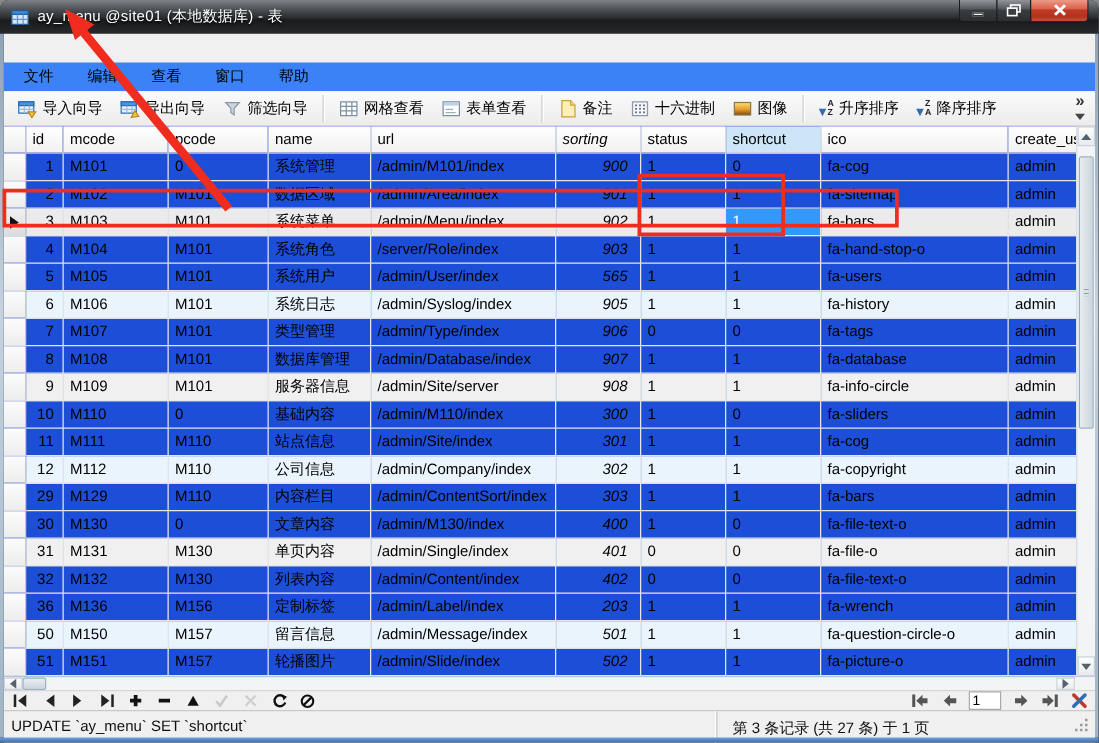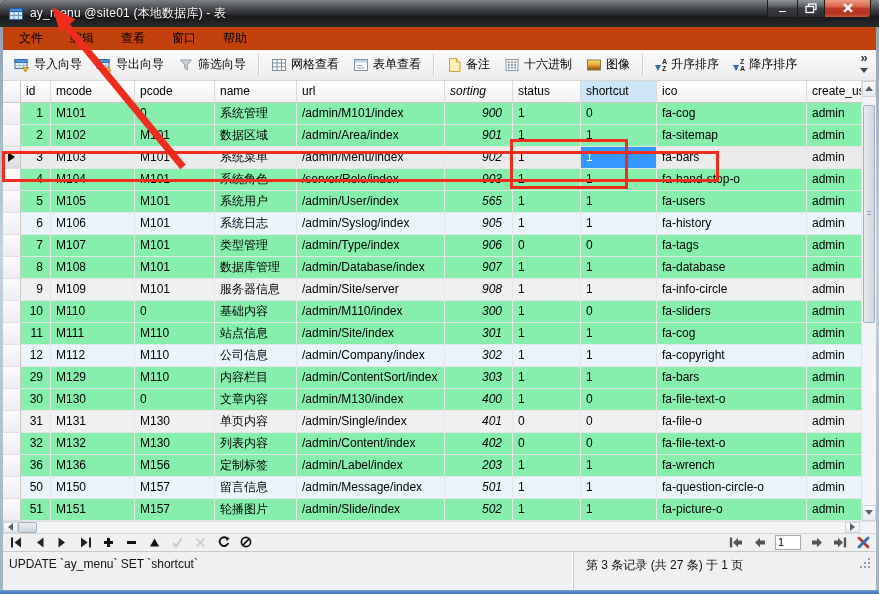--- a/index.html
+++ b/index.html
@@ -25,22 +25,22 @@
           background:linear-gradient(#9a9da2,#55585c 45%,#3a3c3f 50%,#2c2e31);
           display:flex; align-items:center; justify-content:center;
           box-shadow:inset 0 1px 0 rgba(255,255,255,.35); }
   .wbtn.min { width:30px; border-radius:0 0 0 4px; border-right:none; }
   .wbtn.max { width:28px; }
   .wbtn.close { width:46px; border-radius:0 0 4px 0; border-left:none;
           background:linear-gradient(#f0a28e,#d9604a 45%,#c03a23 50%,#b3331e 80%,#c7543d); }
   .minbar { width:9px; height:3px; background:#fff; border:1px solid #333; margin-top:6px; }
 
   
-  .menubar { display:flex; align-items:center; height:25px; background:#c2410c;
-             padding-left:6px; }
+  .menubar { display:flex; align-items:center; height:25px; background:#3b82f6;
+             padding-left:6px;margin-top:23px; }
   .menu-item { font-size:12px; color:#000; padding:3px 10px; margin-right:7px; cursor:default; }
 
   
   .toolbar { display:flex; align-items:center; height:36px;
              background:linear-gradient(#fbfbfb,#ececec); border-bottom:1px solid #d8d8d8;
              padding:0 4px; position:relative; }
   .tbtn { display:flex; align-items:center; gap:4px; padding:4px 5px; margin:0 1px;
           font-size:12px; color:#000; border:1px solid transparent; border-radius:2px; }
   .tsep { width:1px; height:22px; background:#cfcfcf; margin:0 5px; box-shadow:1px 0 0 #fff; }
   .tb-overflow { position:absolute; right:8px; top:2px; display:flex; flex-direction:column;
@@ -48,21 +48,21 @@
   .tb-overflow .chev { font-size:13px; font-weight:bold; }
   .tb-overflow .dn { width:0; height:0; border-left:4px solid transparent;
                  border-right:4px solid transparent; border-top:5px solid #444; margin-top:4px; }
   .sort-ic { display:flex; align-items:center; gap:1px; }
   .sort-ic .letters { display:flex; flex-direction:column; font-size:7px; font-weight:bold;
                       line-height:7px; color:#222; }
   .sort-ic .bluearr { width:0; height:0; border-left:3px solid transparent;
                       border-right:3px solid transparent; border-top:6px solid #2f6cab; margin-top:6px; }
 
   
-  .gridwrap { position:relative; height:442px; background:#86efac; display:flex; }
+  .gridwrap { position:relative; height:442px; background:#1d4ed8; display:flex; }
   .gridcols { width:858px; overflow:hidden; }
   .grow { display:flex; height:22px; }
   .hcell { background:linear-gradient(#ffffff,#f1f1f1); border-right:1px solid #dadada;
            border-bottom:1px solid #c6c6c6; font-size:12px; color:#000;
            line-height:21px; padding:0 2px 0 5px; white-space:nowrap; overflow:hidden; }
   .hcell.hl { background:#cde6f7; }
   .mker { width:18px; flex:0 0 18px; background:linear-gradient(#fcfcfc,#ededed);
           border-right:1px solid #c9c9c9; border-bottom:1px solid #dedede;
           display:flex; align-items:center; justify-content:center; }
   .mker.h { border-bottom:1px solid #c6c6c6; background:linear-gradient(#ffffff,#ededed); }

